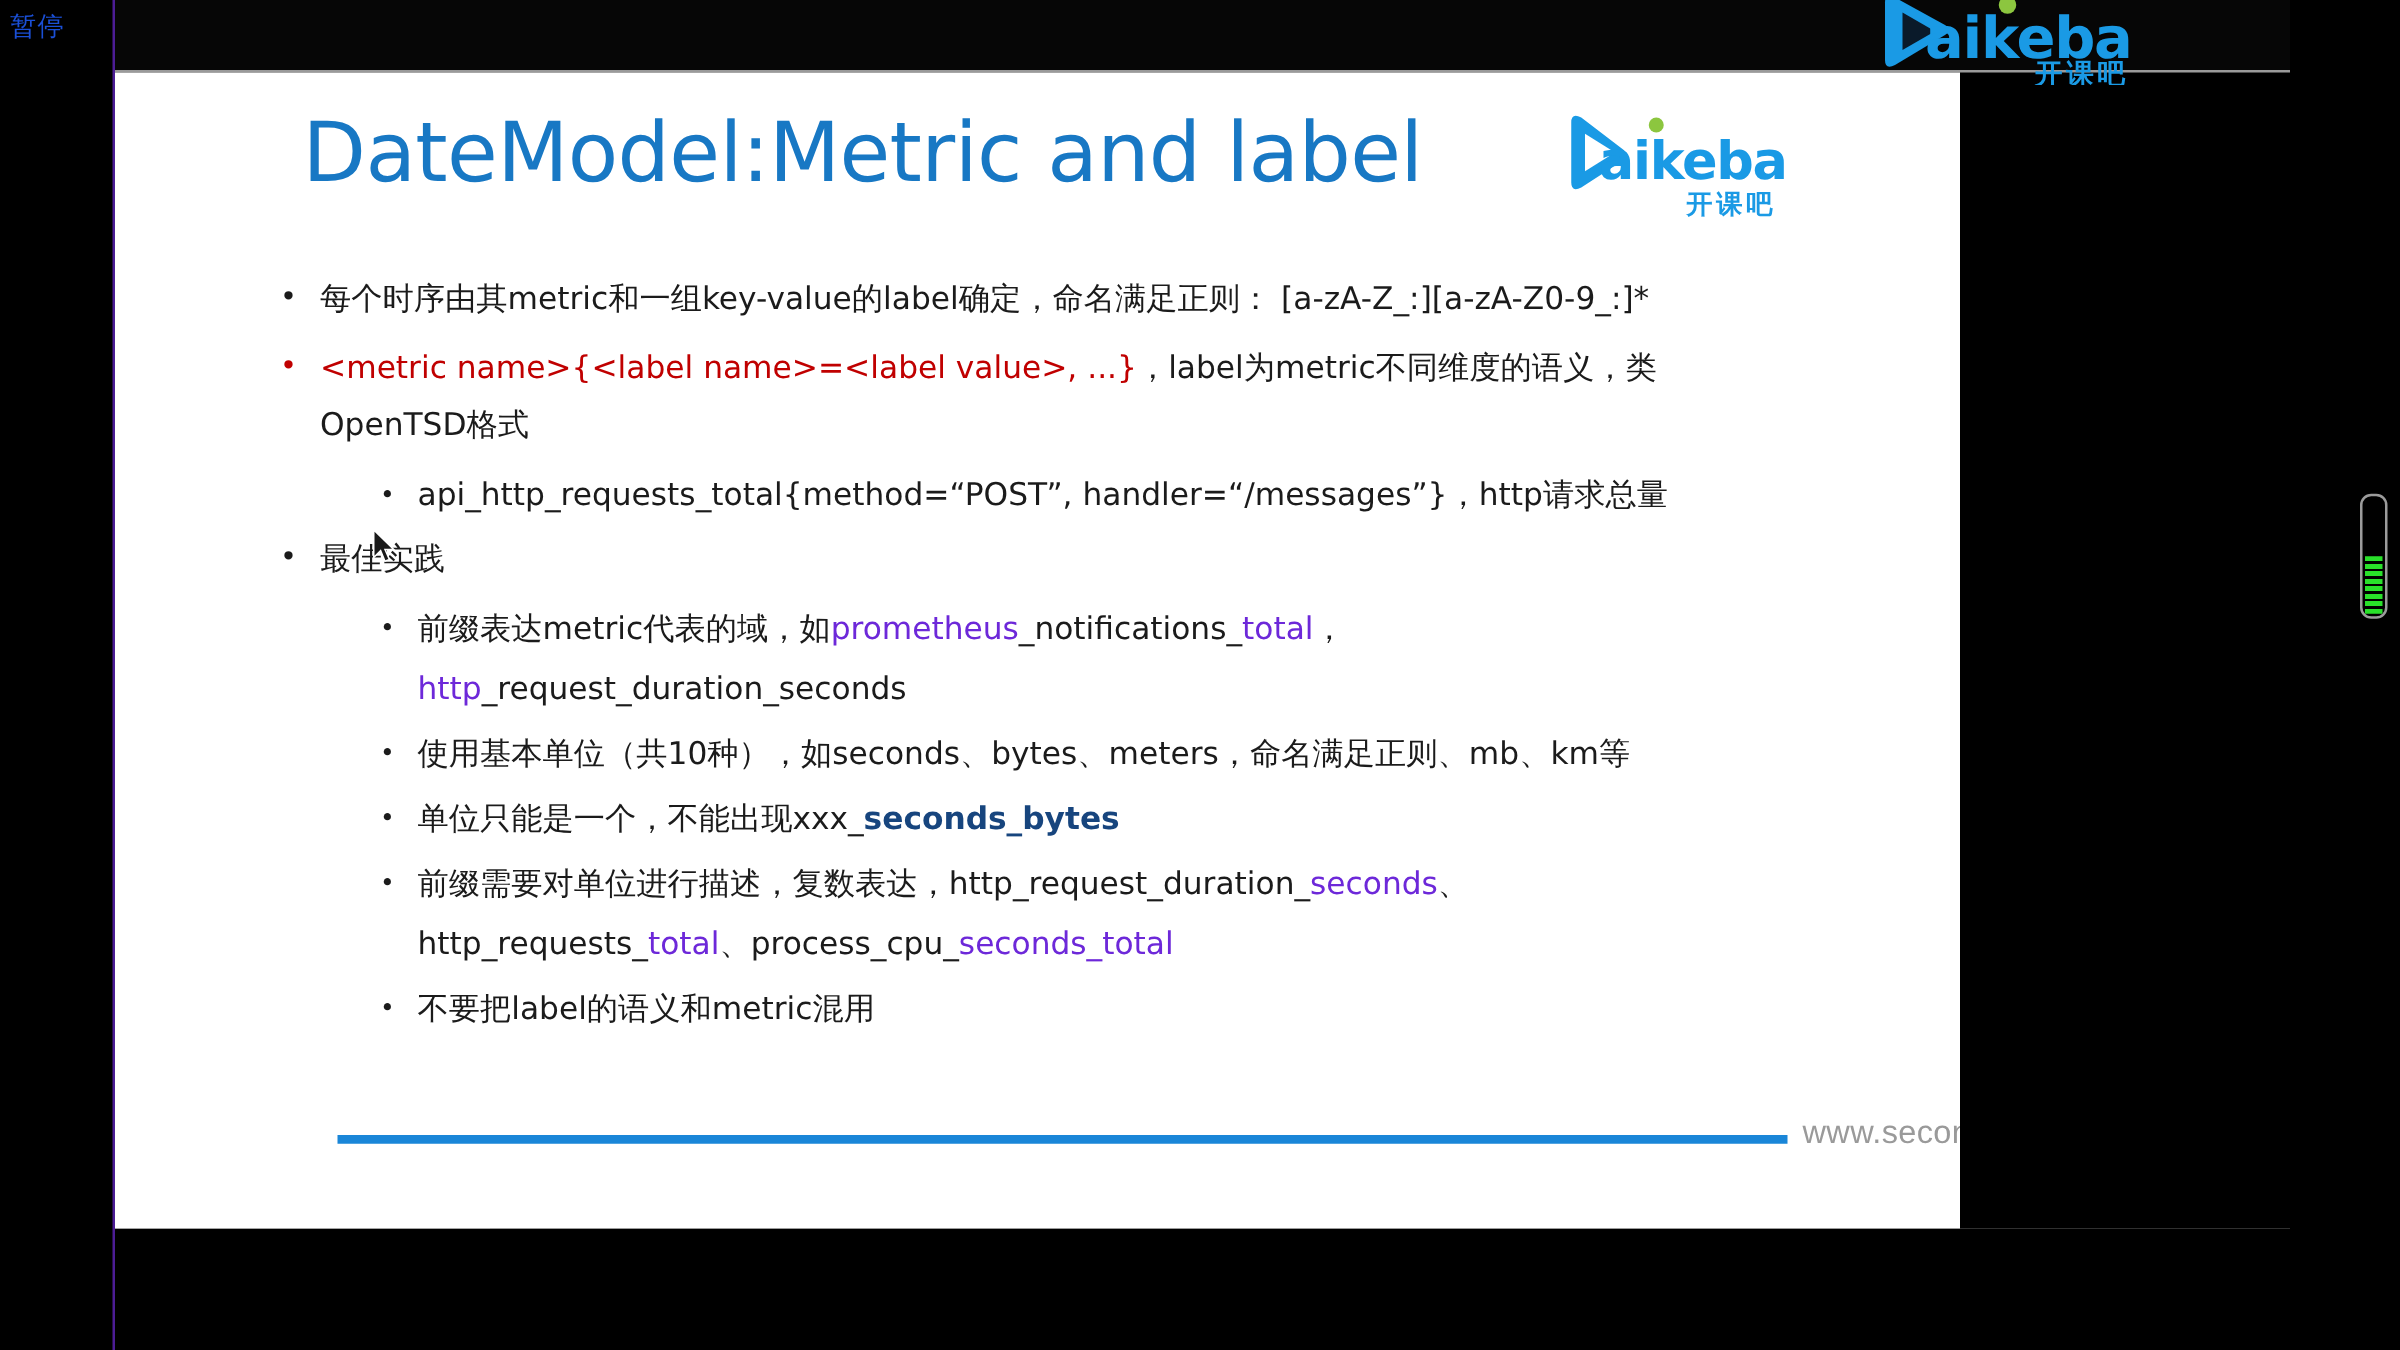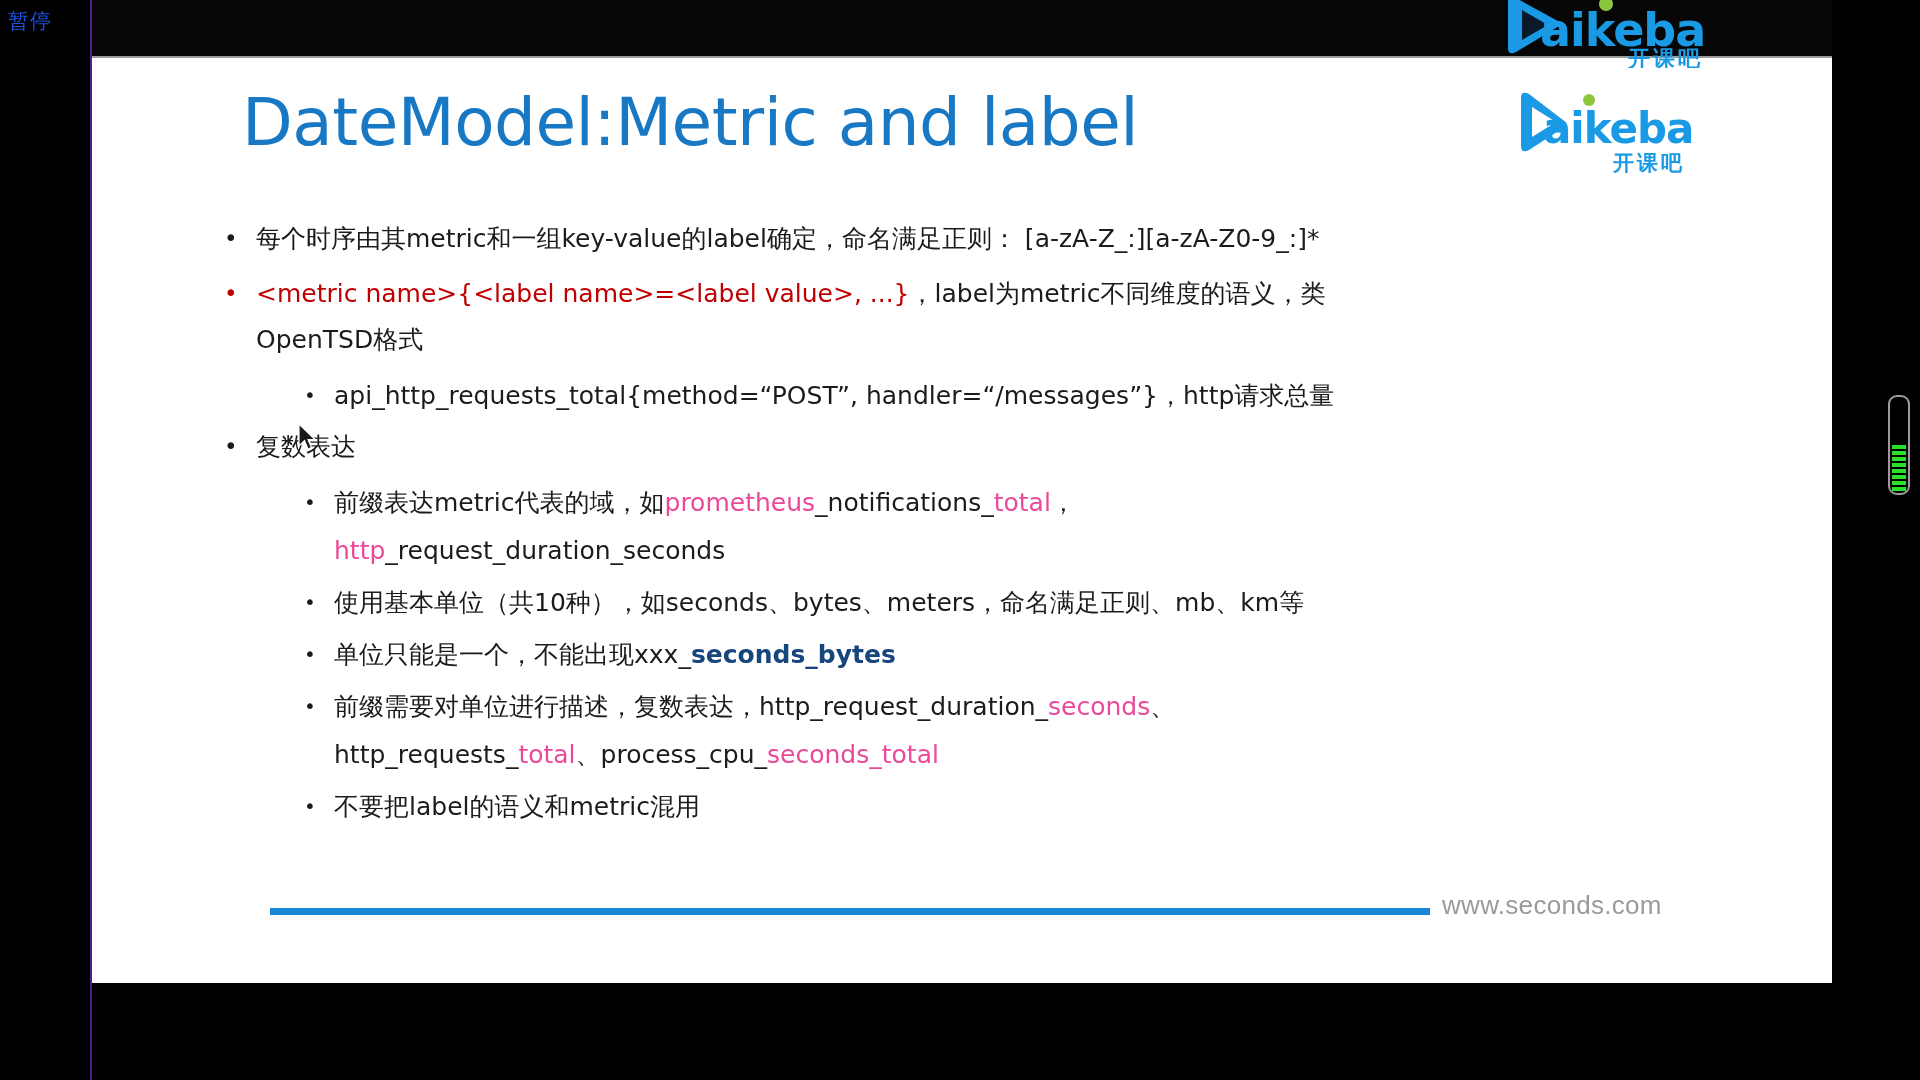--- a/index.html
+++ b/index.html
@@ -52,21 +52,21 @@
     position: absolute;
     left: 0; top: 0;
     width: 1740px; height: 58px;
     background: #060606;
     border-bottom: 2px solid #9a9a9a;
   }
 
   .slide {
     position: absolute;
     left: 0; top: 58px;
-    width: 1740px;
+    width: 1476px;
     height: 925px;
     background: #ffffff;
     overflow: hidden;
   }
 
   .stage-bottombar {
     position: absolute;
     left: 0; top: 983px;
     width: 1740px; height: 97px;
     background: #000;
@@ -134,21 +134,21 @@
     margin-bottom: 4px;
   }
   .b2::before {
     content: "\2022";
     position: absolute;
     left: 4px; top: -1px;
     font-size: 20px;
     color: #1b1b1b;
   }
 
-  .red   { color: #ec4899; }
+  .red   { color: #6d28d9; }
   .redd  { color: #c00000; }
   .blue-bold {
     color: #17457e;
     font-weight: bold;
   }
 
   
   .footer-rule {
     position: absolute;
     left: 178px;
@@ -269,21 +269,21 @@
         <div class="b1 red-lead">
           <span class="redd">&lt;metric name&gt;{&lt;label name&gt;=&lt;label value&gt;, ...}</span><span>，label为metric不同维度的语义，类</span><br>
           <span>OpenTSD格式</span>
         </div>
 
         <div class="b2">
           <span>api_http_requests_total{method=“POST”, handler=“/messages”}，http请求总量</span>
         </div>
 
         <div class="b1">
-          <span>复数表达</span>
+          <span>最佳实践</span>
         </div>
 
         <div class="b2">
           <span>前缀表达metric代表的域，如</span><span class="red">prometheus</span><span>_notifications_</span><span class="red">total</span><span>，</span><br>
           <span class="red">http</span><span>_request_duration_seconds</span>
         </div>
 
         <div class="b2">
           <span>使用基本单位（共10种），如seconds、bytes、meters，命名满足正则、mb、km等</span>
         </div>

